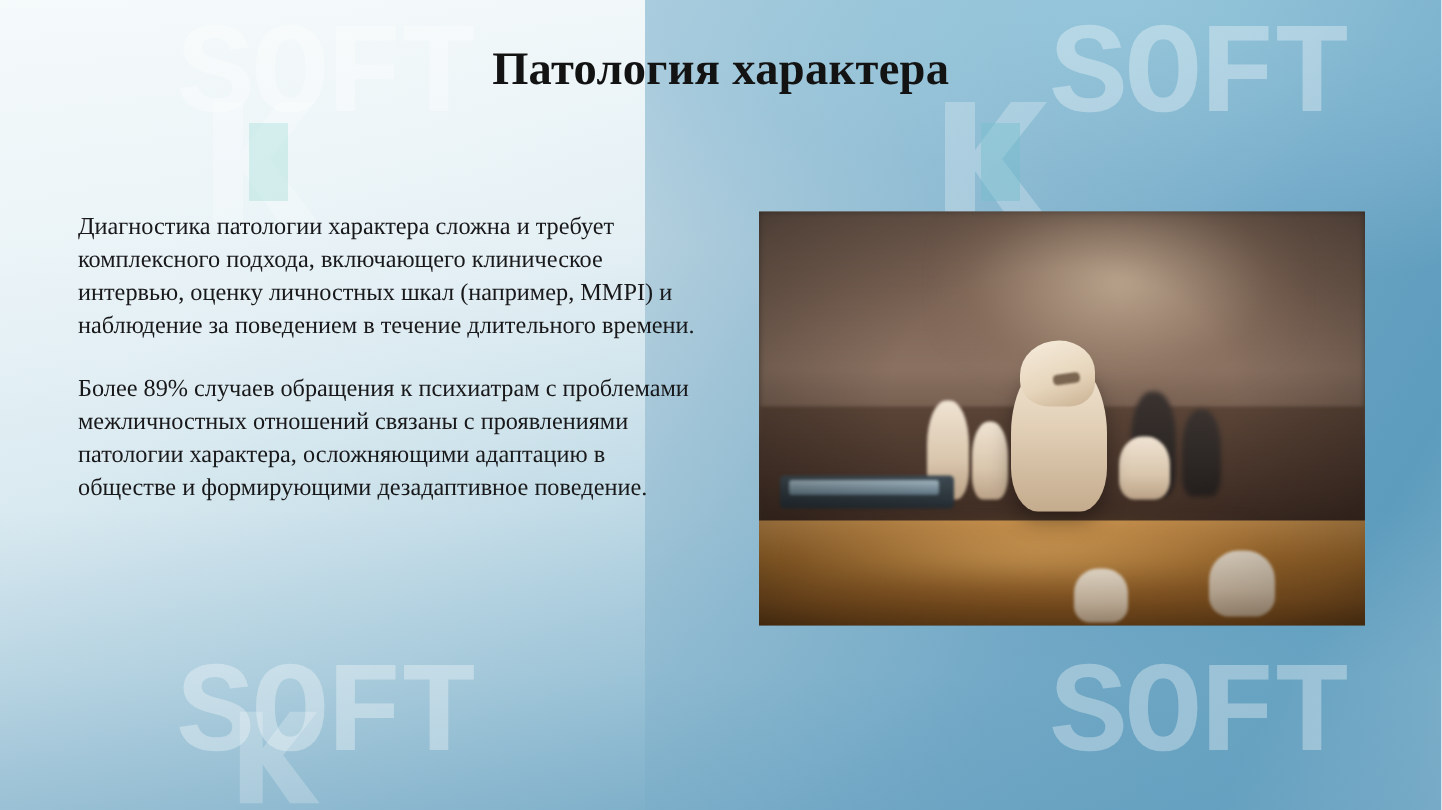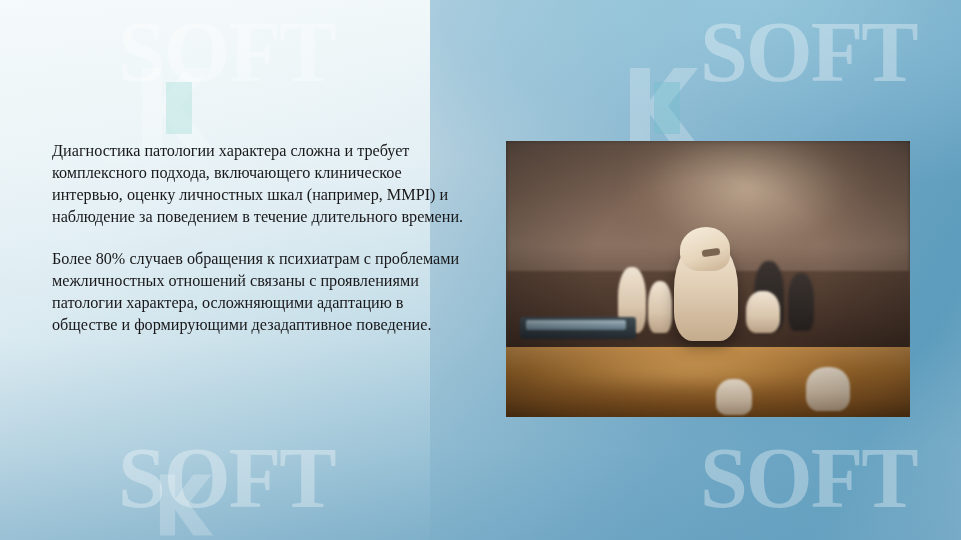--- a/index.html
+++ b/index.html
@@ -31,21 +31,21 @@
   #bg-wash-bottom {
     position: absolute;
     left: 0; bottom: 0; width: 961px; height: 200px;
     background: linear-gradient(180deg, rgba(255,255,255,0) 0%, rgba(130,180,205,0.30) 55%, rgba(110,165,195,0.50) 100%);
     pointer-events: none;
   }
 
   
   .wm-text {
     position: absolute;
-    font-family: Liberation Serif, serif;
+    font-family: Liberation Mono, monospace;
     font-weight: bold;
     color: rgba(255,255,255,0.33);
     letter-spacing: -2px;
     pointer-events: none;
     user-select: none;
   }
   .wm-mark {
     position: absolute;
     pointer-events: none;
     user-select: none;
@@ -192,24 +192,25 @@
       <path d="M10 6 L30 6 L30 38 L54 6 L78 6 L48 44 L80 86 L54 86 L30 52 L30 86 L10 86 Z" fill="#ffffff" opacity="0.55"></path>
       <path d="M34 20 L60 20 L60 72 L34 72 Z" fill="#57c1c6" opacity="0.45"></path>
     </svg>
   </div>
   <div class="wm-mark" style="left:150px; top:470px;">
     <svg width="70" height="70" viewBox="0 0 86 92">
       <path d="M10 6 L30 6 L30 38 L54 6 L78 6 L48 44 L80 86 L54 86 L30 52 L30 86 L10 86 Z" fill="#ffffff" opacity="0.5"></path>
     </svg>
   </div>
 
+  <div id="title">Патология характера</div>
 
   <div id="body-text">
     <p>Диагностика патологии характера сложна и требует комплексного подхода, включающего клиническое интервью,  оценку личностных шкал (например, MMPI) и наблюдение за поведением в течение длительного времени.</p>
-    <p class="second">Более 80% случаев обращения к психиатрам с проблемами межличностных отношений связаны с проявлениями патологии характера,  осложняющими адаптацию в обществе и формирующими дезадаптивное поведение.</p>
+    <p class="second">Более 89% случаев обращения к психиатрам с проблемами межличностных отношений связаны с проявлениями патологии характера,  осложняющими адаптацию в обществе и формирующими дезадаптивное поведение.</p>
   </div>
 
   <div id="photo">
     <div class="ph-layer" id="ph-back"></div>
     <div class="ph-layer" id="ph-backlight"></div>
     <div class="ph-layer" id="ph-board"></div>
     <div class="ph-layer" id="ph-tabletop"></div>
     <div class="ph-layer" id="ph-tablelight"></div>
 
     <div class="pc-dark" style="left:248px; top:120px; width:30px; height:70px;"></div>

